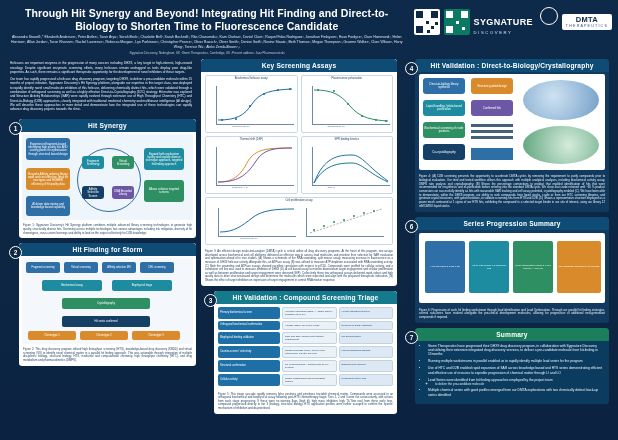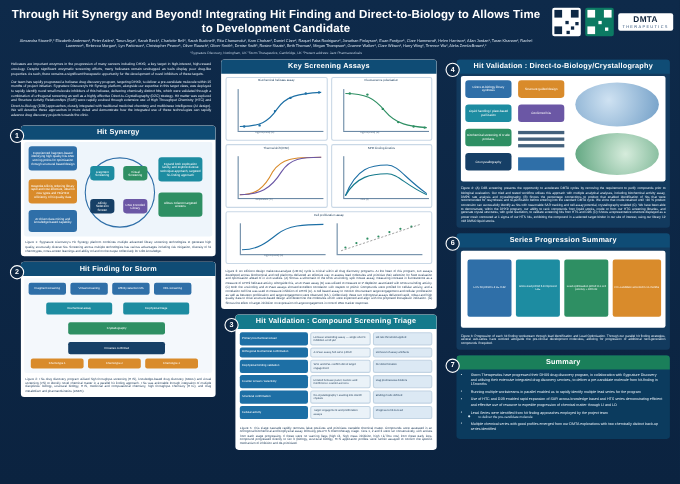--- a/index.html
+++ b/index.html
@@ -109,40 +109,47 @@
   .subul{margin:1px 0 0 0;padding-left:7px;}
   .subul li{font-size:3.0px;line-height:4.0px;margin-bottom:1px;color:#d5e5f2;}
 </style>
 </head>
 <body>
 
 <div class="poster">
 
   <div class="header">
     <div class="title-block">
-      <div class="poster-title">Through Hit Synergy and Beyond! Integrating Hit Finding and Direct-to-Biology to Allows Time to Development Candidate</div>
+      <div class="poster-title">Through Hit Synergy and Beyond! Integrating Hit Finding and Direct-to-Biology to Shorten Time to Fluorescence Candidate</div>
       <div class="authors">Alexandra Stowell¹,* Elizabeth Anderson¹, Peter Astles¹, Tarun Arya², Sarah Beck², Charlotte Bell², Sarah Bucknell², Rita Chanumolu², Kam Chohan², Daniel Clare², Raquel Faba Rodriguez², Jonathan Finlayson¹, Euan Fordyce¹, Clare Hammond², Helen Harrison², Allan Jordan¹, Taran Khanam², Rachel Lawrence¹, Rebecca Morgan¹, Lyn Parkinson¹, Christopher Pearce¹, Oliver Rausch², Oliver Smith¹, Denise Swift¹, Rosine Staats², Beth Thomas², Megan Thompson¹, Graeme Walker², Clare Wilson¹, Harry Wing², Terence Wu², Aleks Zemla-Brown²,³</div>
       <div class="affil">¹Sygnature Discovery, Nottingham, UK   ²Storm Therapeutics, Cambridge, UK   ³Present address: Jazz Pharmaceuticals</div>
     </div>
     <div class="logos">
       <div class="qr">
         <div class="q" style="left:2px;top:2px;width:7px;height:7px;"></div>
         <div class="q" style="left:17px;top:2px;width:7px;height:7px;"></div>
         <div class="q" style="left:2px;top:17px;width:7px;height:7px;"></div>
         <div class="q" style="left:12px;top:12px;width:3px;height:3px;"></div>
         <div class="q" style="left:17px;top:17px;width:3px;height:3px;"></div>
         <div class="q" style="left:21px;top:13px;width:3px;height:3px;"></div>
         <div class="q" style="left:13px;top:21px;width:3px;height:3px;"></div>
       </div>
       <div class="qr qr2">
         <div class="q" style="left:2px;top:2px;width:7px;height:7px;background:#fff;"></div>
         <div class="q" style="left:17px;top:2px;width:7px;height:7px;background:#fff;"></div>
         <div class="q" style="left:2px;top:17px;width:7px;height:7px;background:#fff;"></div>
         <div class="q" style="left:12px;top:12px;width:3px;height:3px;background:#fff;"></div>
         <div class="q" style="left:18px;top:18px;width:3px;height:3px;background:#fff;"></div>
+      </div>
+      <div class="sygbox">
+        <div class="syg">
+          <span>SYGNATURE</span>
+          <span class="sygcircle"></span>
+          <small>DISCOVERY</small>
+        </div>
       </div>
       <div class="storm">
         <div class="s1">DMTA</div>
         <div class="s2">THERAPEUTICS</div>
       </div>
     </div>
   </div>
 
   <div class="cols">
 

